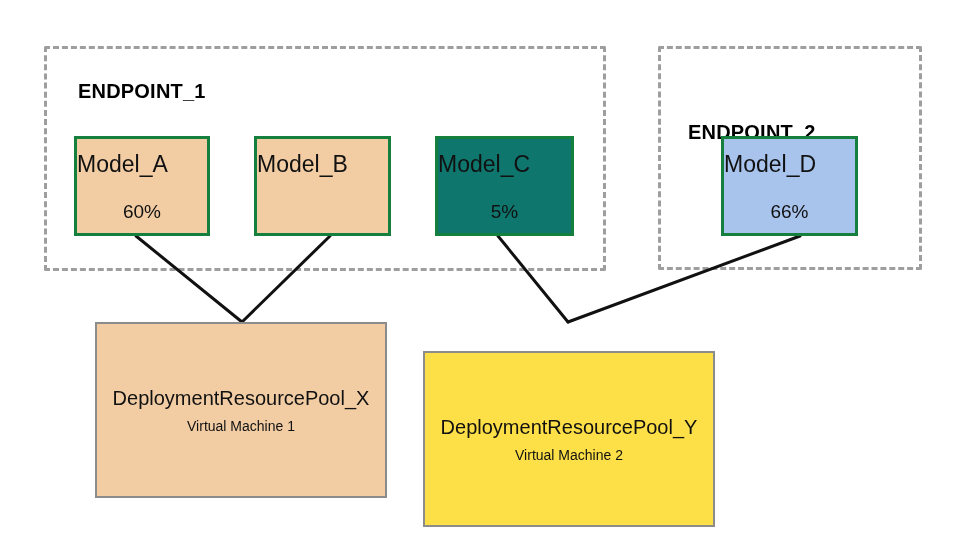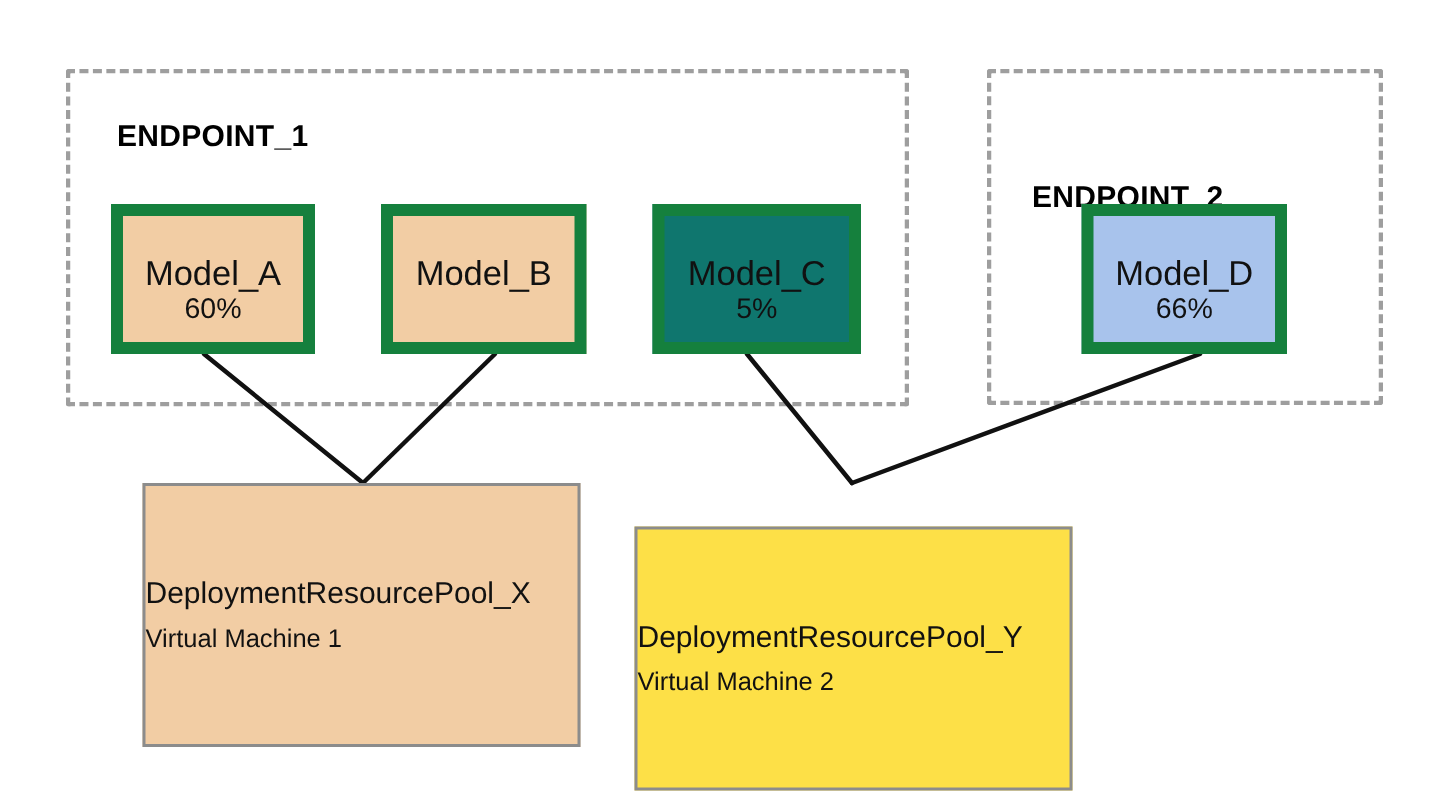--- a/index.html
+++ b/index.html
@@ -33,26 +33,25 @@
     font-weight: bold;
     font-size: 20px;
     color: #000000;
     letter-spacing: 0.2px;
     white-space: nowrap;
   }
   
   .model-box {
     position: absolute;
     box-sizing: border-box;
-    border: 8px solid #15803d;
+    border: 3px solid #15803d;
     display: flex;
     flex-direction: column;
-    align-items: center;
     justify-content: flex-start;
-    padding-top: 25px;
+    padding-top: 12px;
     z-index: 4;
   }
   .model-box .model-name {
     font-size: 23px;
     color: #111111;
     line-height: 1.18;
     white-space: nowrap;
   }
   .model-box .model-pct {
     position: absolute;
@@ -64,31 +63,32 @@
     color: #111111;
     white-space: nowrap;
   }
   
   .pool-box {
     position: absolute;
     box-sizing: border-box;
     border: 2px solid #8c8c8c;
     display: flex;
     flex-direction: column;
+    align-items: center;
     justify-content: center;
     z-index: 4;
   }
   .pool-box .pool-name {
     font-size: 20px;
     color: #111111;
     white-space: nowrap;
     line-height: 1.25;
   }
   .pool-box .pool-sub {
-    font-size: 17px;
+    font-size: 14px;
     color: #111111;
     white-space: nowrap;
     margin-top: 7px;
     line-height: 1.2;
   }
   
   #connectors {
     position: absolute;
     left: 0;
     top: 0;

